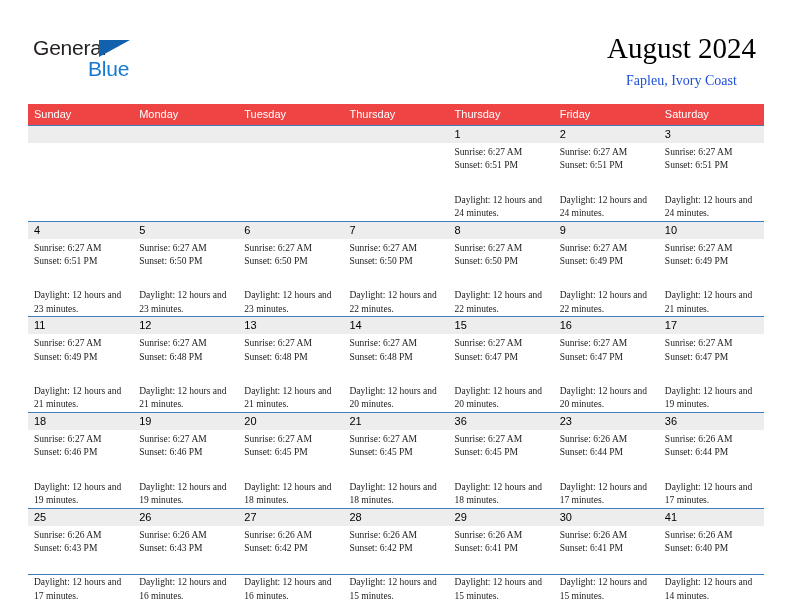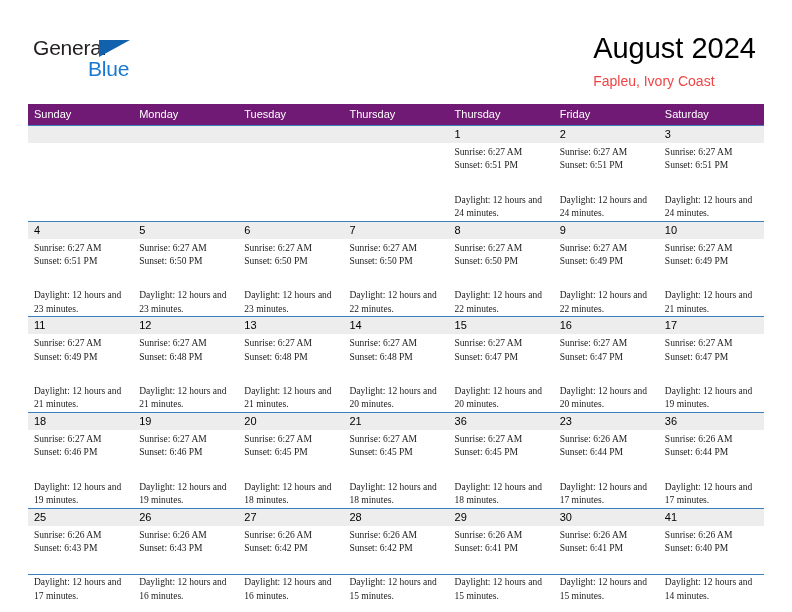--- a/index.html
+++ b/index.html
@@ -61,31 +61,32 @@
     top: 21px;
     font-size: 21px;
     letter-spacing: -0.2px;
     color: #1779d0;
     font-family: "Liberation Sans", sans-serif;
   }
   .title-block {
     position: absolute;
     right: 36px;
     top: 31px;
-    text-align: left;
+    text-align: center;
+    font-family: Liberation Serif, serif;
   }
   .cal-title {
     font-size: 29px;
     color: #000000;
     line-height: 34px;
     white-space: nowrap;
   }
   .cal-subtitle {
     font-size: 14px;
-    color: #ef4444;
+    color: #1d4ed8;
     line-height: 18px;
     margin-top: 7px;
     white-space: nowrap;
   }
 
   
   .calendar {
     position: absolute;
     left: 28px;
     top: 104px;
@@ -93,21 +94,21 @@
     border-collapse: collapse;
     table-layout: fixed;
   }
   .calendar th,
   .calendar td {
     padding: 0;
     margin: 0;
     vertical-align: top;
   }
   .dow-row th {
-    background: #701a75;
+    background: #ef4444;
     color: #ffffff;
     font-size: 11px;
     font-weight: normal;
     text-align: left;
     height: 21px;
     line-height: 21px;
     padding-left: 6px;
     box-sizing: border-box;
     width: 105.14px;
   }

